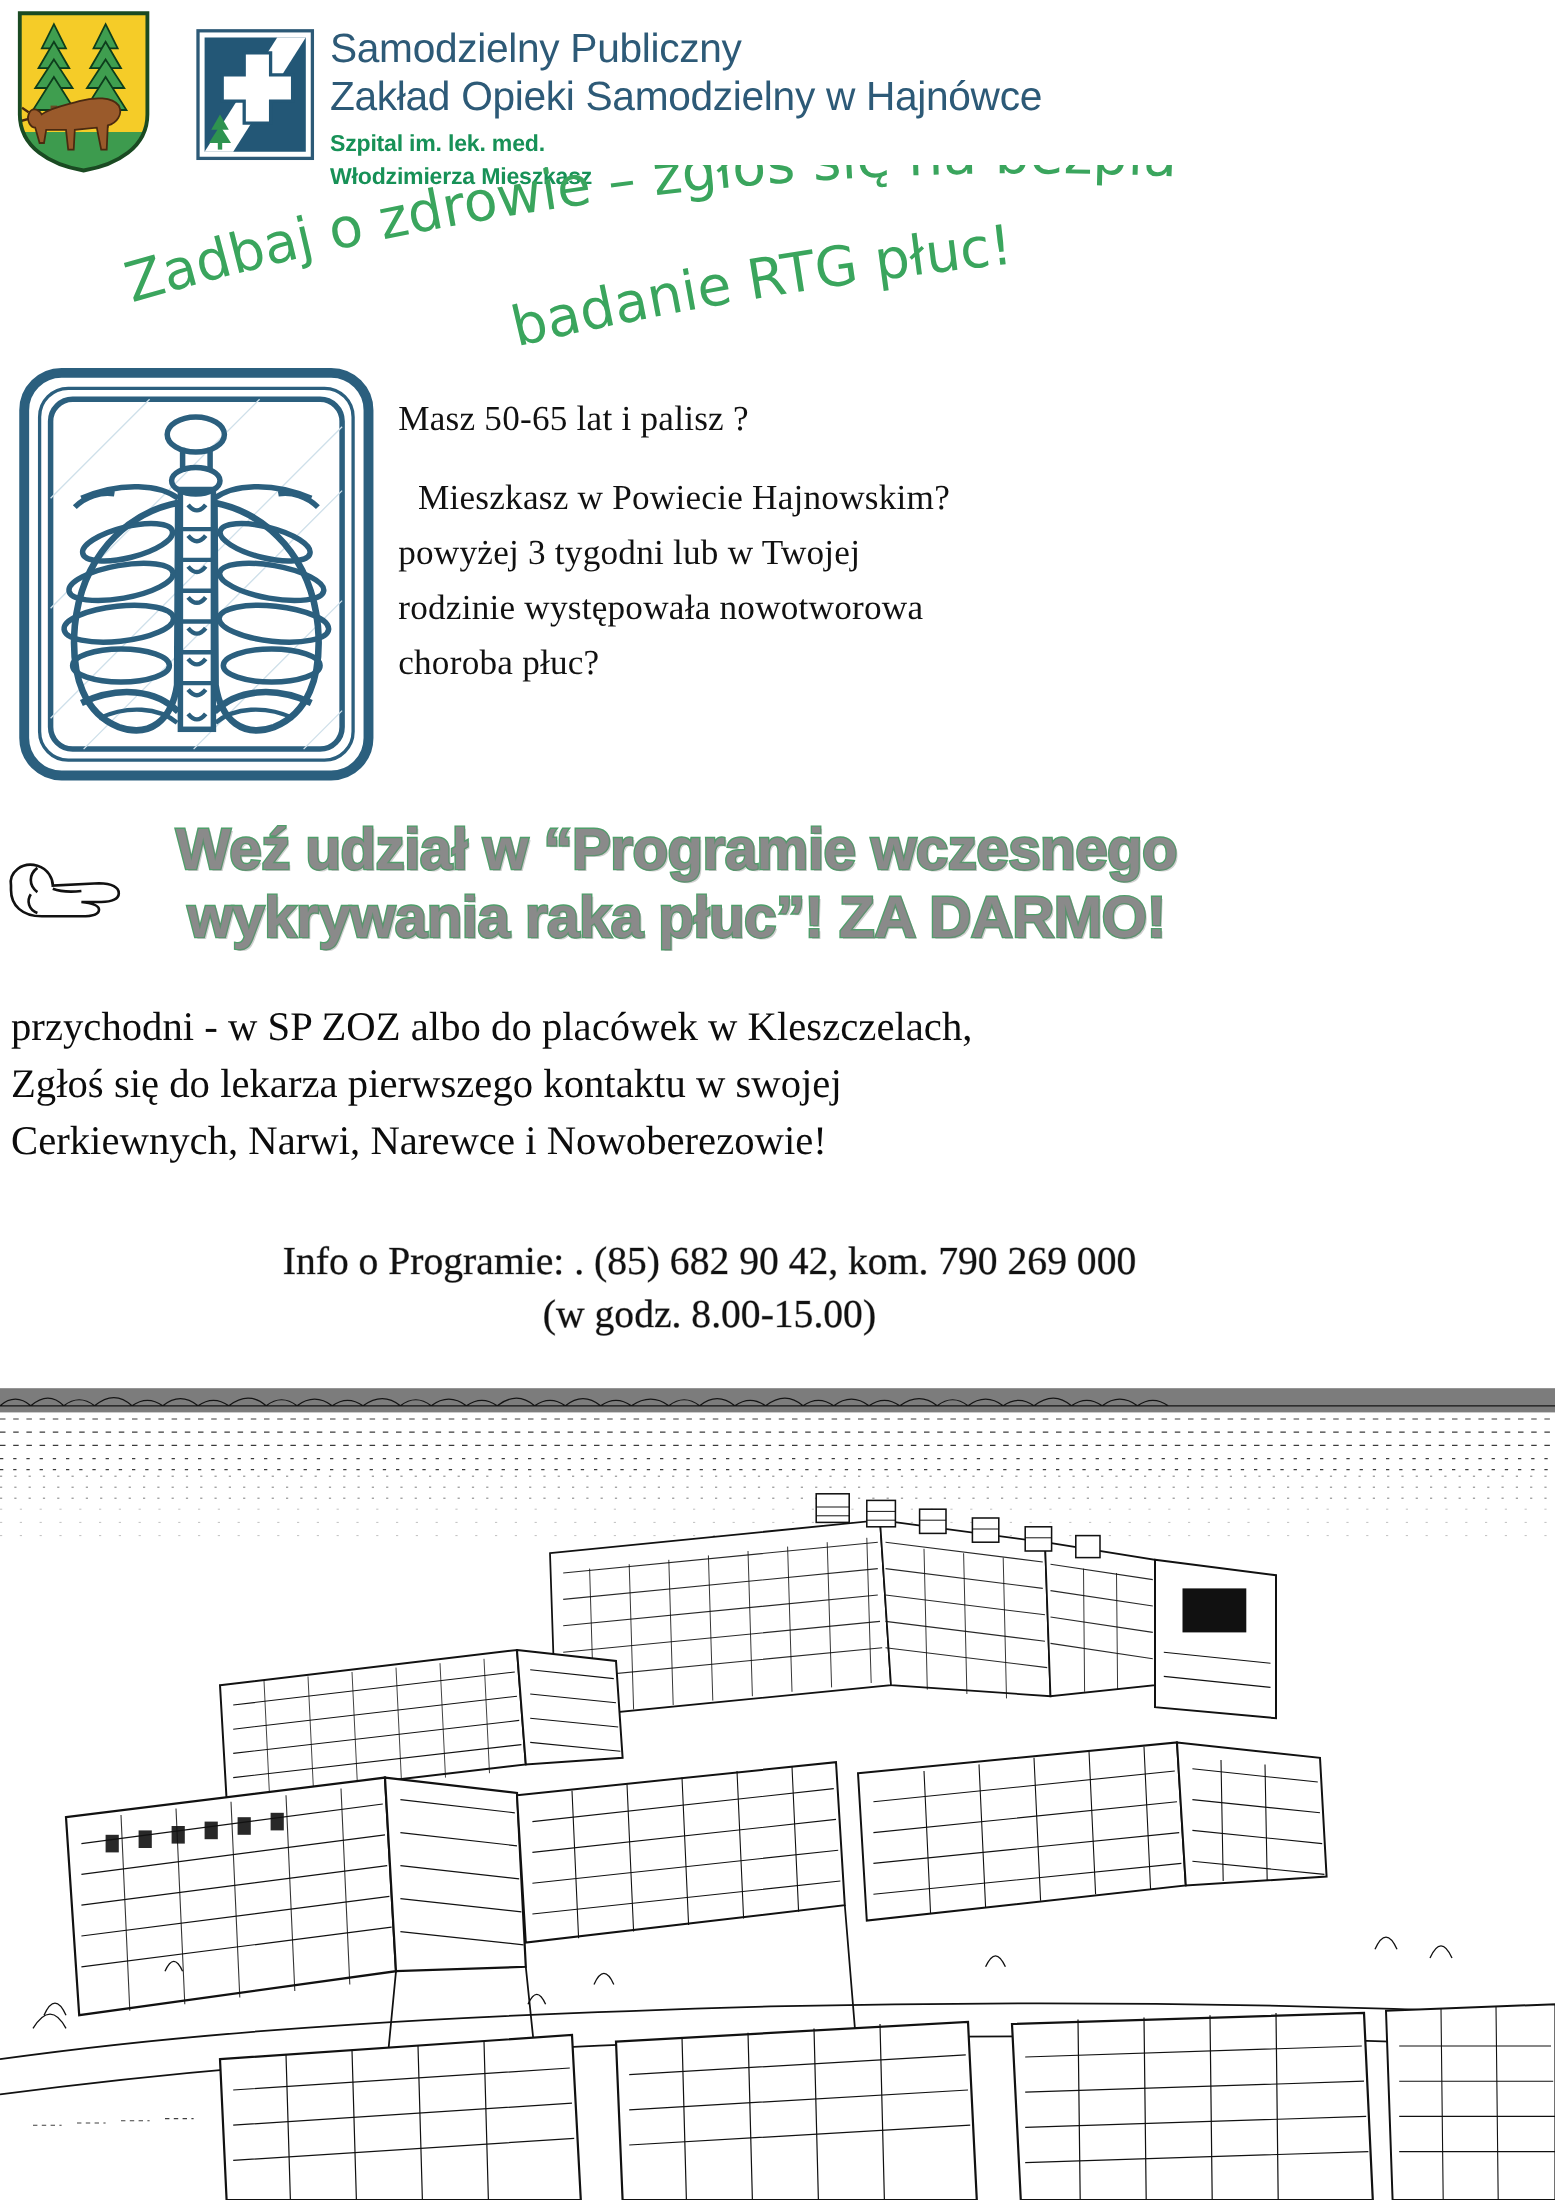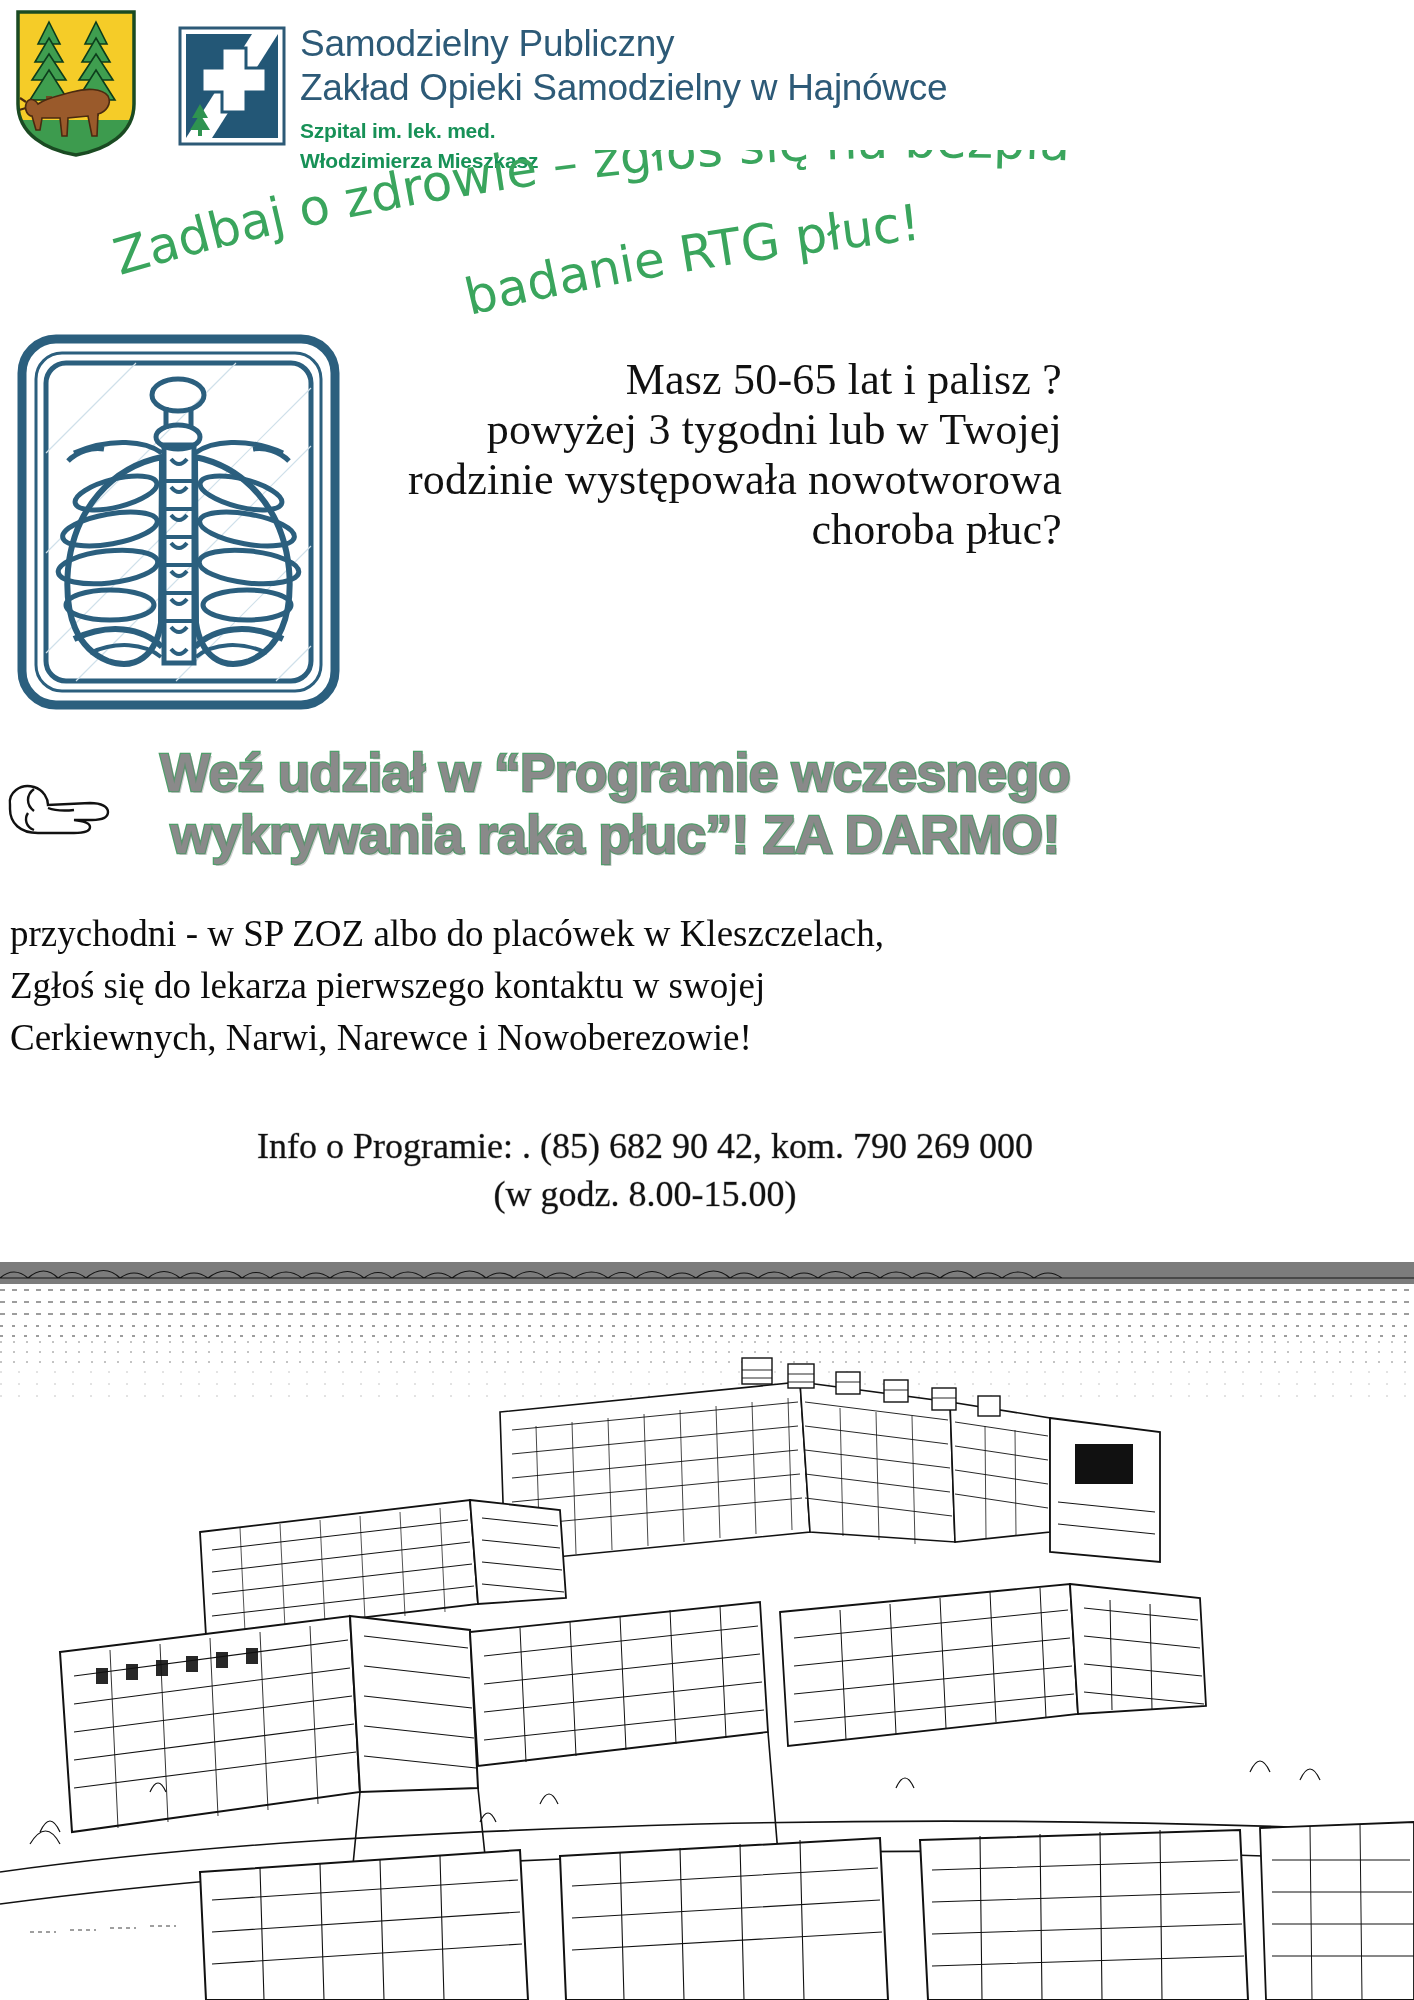--- a/index.html
+++ b/index.html
@@ -54,25 +54,24 @@
   .xray {
     position:absolute; left:16px; top:333px; width:325px; height:378px;
   }
 
   
   .questions {
     position:absolute; left:362px; top:355px; width:700px;
   }
   .q {
     font-family:"Liberation Serif", serif;
-    font-size:44px;
+    font-size:32px;
     line-height:50px;
     color:#111111;
     letter-spacing:0.2px;
-    text-align:right;
   }
   .q.indent { padding-left:18px; }
   .q.gap { margin-top:22px; }
   .q.gap2 { margin-top:24px; }
 
   
   .cta {
     position:absolute; left:110px; top:742px; width:1010px;
     text-align:center;
   }
@@ -267,20 +266,21 @@
       <path d="M58 306 C92 290 126 294 146 314" stroke-width="6"></path>
       <path d="M267 306 C233 290 199 294 179 314" stroke-width="6"></path>
       <path d="M74 320 C100 308 128 310 145 324" stroke-width="4"></path>
       <path d="M251 320 C225 308 197 310 180 324" stroke-width="4"></path>
     </g>
   </svg>
 </div>
 
 <div class="questions">
   <div class="q">Masz 50-65 lat i palisz ?</div>
+  <div class="q indent gap">Mieszkasz w Powiecie Hajnowskim?</div>
   <div class="q">powyżej 3 tygodni lub w Twojej</div>
   <div class="q">rodzinie występowała nowotworowa</div>
   <div class="q">choroba płuc?</div>
 </div>
 
 <div class="hand">
   <svg viewBox="0 0 110 70" width="110" height="70">
     <g fill="#ffffff" stroke="#111111" stroke-width="2.4">
       <path d="M6 30 C4 18 16 8 30 12 C40 15 44 24 44 30 L86 28
                C98 28 104 32 104 37 C104 42 98 45 88 45

